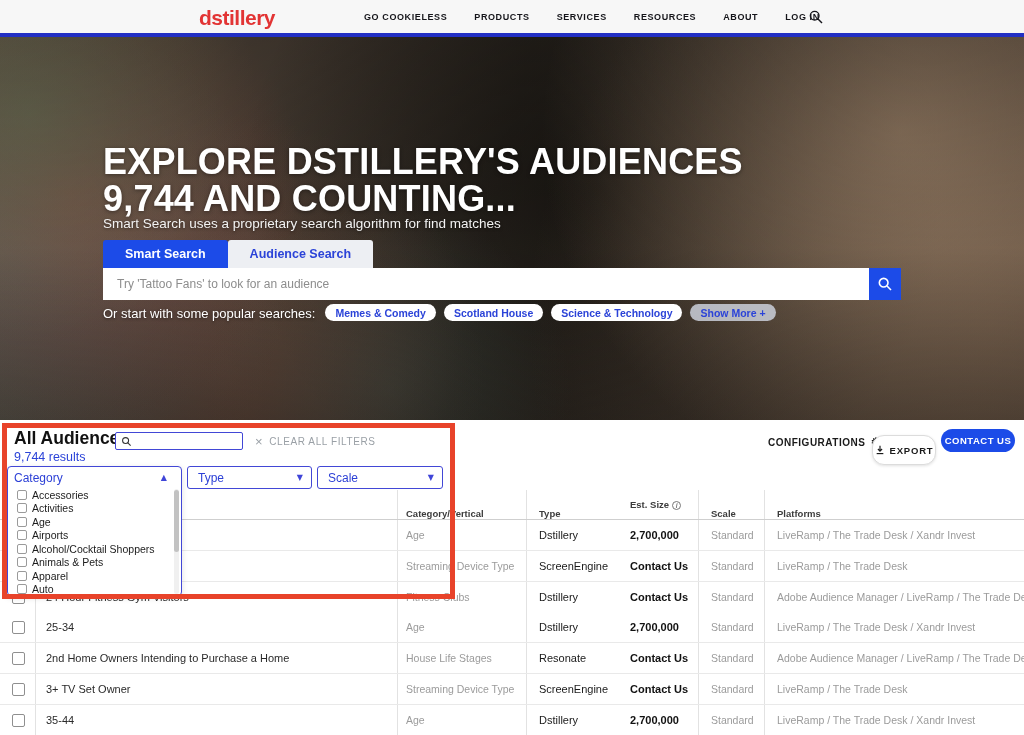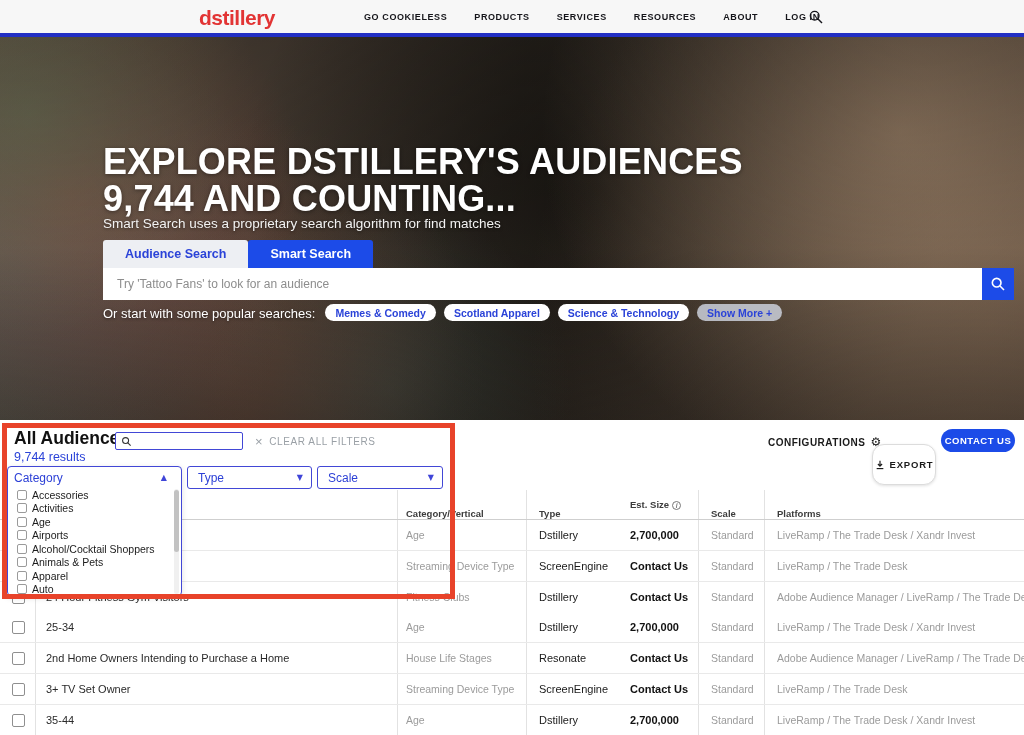--- a/index.html
+++ b/index.html
@@ -28,39 +28,39 @@
   }
   .hero::after { content:""; position:absolute; inset:0; background:linear-gradient(180deg, rgba(0,0,0,0.25), rgba(0,0,0,0.08) 55%, rgba(0,0,0,0.3)); }
   .hero > * { position:absolute; z-index:2; }
   .hero-title { left:103px; top:106px; color:#fff; font-size:36px; font-weight:bold; letter-spacing:0.2px; line-height:37px; text-shadow:0 1px 4px rgba(0,0,0,0.4); }
   .hero-sub { left:103px; top:179px; color:#f2f2f2; font-size:13.5px; text-shadow:0 1px 3px rgba(0,0,0,0.5); }
   .tabs { left:103px; top:203px; display:flex; }
   .tab { height:28px; padding:0 22px; display:flex; align-items:center; font-size:12.5px; font-weight:bold; border-radius:3px 3px 0 0; cursor:pointer; }
   .tab.active { background:#1c4be8; color:#fff; }
   .tab.inactive { background:#edeff3; color:#2b43d8; }
   .searchbar { left:103px; top:231px; display:flex; }
-  .hero-input { width:879px; height:32px; border:none; outline:none; padding:0 14px; font-size:12px; font-family:"Liberation Sans",sans-serif; color:#333; background:#fff; }
+  .hero-input { width:766px; height:32px; border:none; outline:none; padding:0 14px; font-size:12px; font-family:"Liberation Sans",sans-serif; color:#333; background:#fff; }
   .hero-input::placeholder { color:#8d8d8d; }
   .hero-search-btn { width:32px; height:32px; background:#1c4be8; border:none; display:flex; align-items:center; justify-content:center; cursor:pointer; }
   .popular { left:103px; top:267px; display:flex; align-items:flex-end; gap:8px; }
   .popular-label { color:#fff; font-size:13px; text-shadow:0 1px 3px rgba(0,0,0,0.5); margin-right:2px; }
   .chip { height:17px; padding:0 10px; display:flex; align-items:center; background:#fff; color:#2b43d8; font-size:10.5px; font-weight:bold; border-radius:9px; cursor:pointer; white-space:nowrap; }
   .chip.more { background:rgba(203,208,219,0.85); }
 
   
   .results { position:absolute; top:420px; left:0; width:1024px; height:315px; background:#fff; }
   .aa-title { position:absolute; left:14px; top:8px; font-size:17.5px; font-weight:bold; color:#111; }
   .aa-search { position:absolute; left:115px; top:12px; width:128px; height:18px; border:1.5px solid #4247d6; border-radius:2px; background:#fff; display:flex; align-items:center; padding-left:5px; }
   .aa-search input { border:none; outline:none; width:100px; height:14px; font-size:11px; font-family:"Liberation Sans",sans-serif; }
   .clear-filters { position:absolute; left:255px; top:16px; display:flex; align-items:center; gap:6px; color:#9aa0a6; font-size:10px; letter-spacing:0.6px; cursor:pointer; }
   .clear-x { font-size:13px; line-height:10px; }
   .result-count { position:absolute; left:14px; top:30px; font-size:12.5px; color:#2b43d8; }
   .configurations { position:absolute; left:768px; top:15px; display:flex; align-items:center; gap:5px; font-size:10px; font-weight:bold; letter-spacing:0.5px; color:#1a1a1a; cursor:pointer; }
   .gear { font-family:"DejaVu Sans",sans-serif; font-size:12px; }
-  .btn-export { position:absolute; left:872px; top:24px; width:64px; height:41px; border-radius:12px; background:#fff; border:1px solid #dcdcdc; box-shadow:0 1px 3px rgba(0,0,0,0.12); display:flex; align-items:center; justify-content:center; gap:5px; font-size:9.5px; font-weight:bold; letter-spacing:0.8px; color:#1a1a1a; cursor:pointer; }
+  .btn-export { position:absolute; left:872px; top:15px; width:64px; height:30px; border-radius:12px; background:#fff; border:1px solid #dcdcdc; box-shadow:0 1px 3px rgba(0,0,0,0.12); display:flex; align-items:center; justify-content:center; gap:5px; font-size:9.5px; font-weight:bold; letter-spacing:0.8px; color:#1a1a1a; cursor:pointer; }
   .btn-contact { position:absolute; left:941px; top:9px; width:74px; height:23px; border-radius:12px; background:#1c4be8; border:none; display:flex; align-items:center; justify-content:center; font-size:9.5px; font-weight:bold; letter-spacing:0.5px; color:#fff; cursor:pointer; }
 
   .combo { position:absolute; top:46px; height:23px; border:1.5px solid #4247d6; border-radius:3px; background:#fff; display:flex; align-items:center; justify-content:space-between; padding:0 8px 0 10px; cursor:pointer; }
   .combo .lbl { font-size:12px; color:#2b3fd6; }
   .tri { font-family:"DejaVu Sans",sans-serif; font-size:8px; color:#3f45d8; }
   .combo-type { left:187px; width:125px; }
   .combo-scale { left:317px; width:126px; }
 
   
   .tbl-row { position:absolute; left:0; width:1024px; display:grid; grid-template-columns:35px 362px 129px 100px 72px 66px auto; align-items:center; }
@@ -116,38 +116,38 @@
   </header>
 
   <section class="hero">
     <h1 class="hero-title">
       <span>EXPLORE DSTILLERY'S AUDIENCES</span><br>
       <span>9,744 AND COUNTING...</span>
     </h1>
     <p class="hero-sub">Smart Search uses a proprietary search algorithm for find matches</p>
 
     <div class="tabs">
+      <div class="tab active">Smart Search</div>
       <div class="tab inactive">Audience Search</div>
-      <div class="tab active">Smart Search</div>
     </div>
 
     <div class="searchbar">
       <input class="hero-input" type="text" placeholder="Try 'Tattoo Fans' to look for an audience" style="">
       <button class="hero-search-btn">
         <svg width="16" height="16" viewBox="0 0 24 24">
           <circle cx="10" cy="10" r="6.5" fill="none" stroke="#fff" stroke-width="2.4"></circle>
           <line x1="15" y1="15" x2="21" y2="21" stroke="#fff" stroke-width="2.4"></line>
         </svg>
       </button>
     </div>
 
     <div class="popular">
       <span class="popular-label">Or start with some popular searches:</span>
       <span class="chip">Memes &amp; Comedy</span>
-      <span class="chip">Scotland Apparel</span>
+      <span class="chip">Scotland House</span>
       <span class="chip">Science &amp; Technology</span>
       <span class="chip more">Show More +</span>
     </div>
   </section>
 
   <section class="results">
 
     <h2 class="aa-title">All Audiences</h2>
 
     <div class="aa-search">

